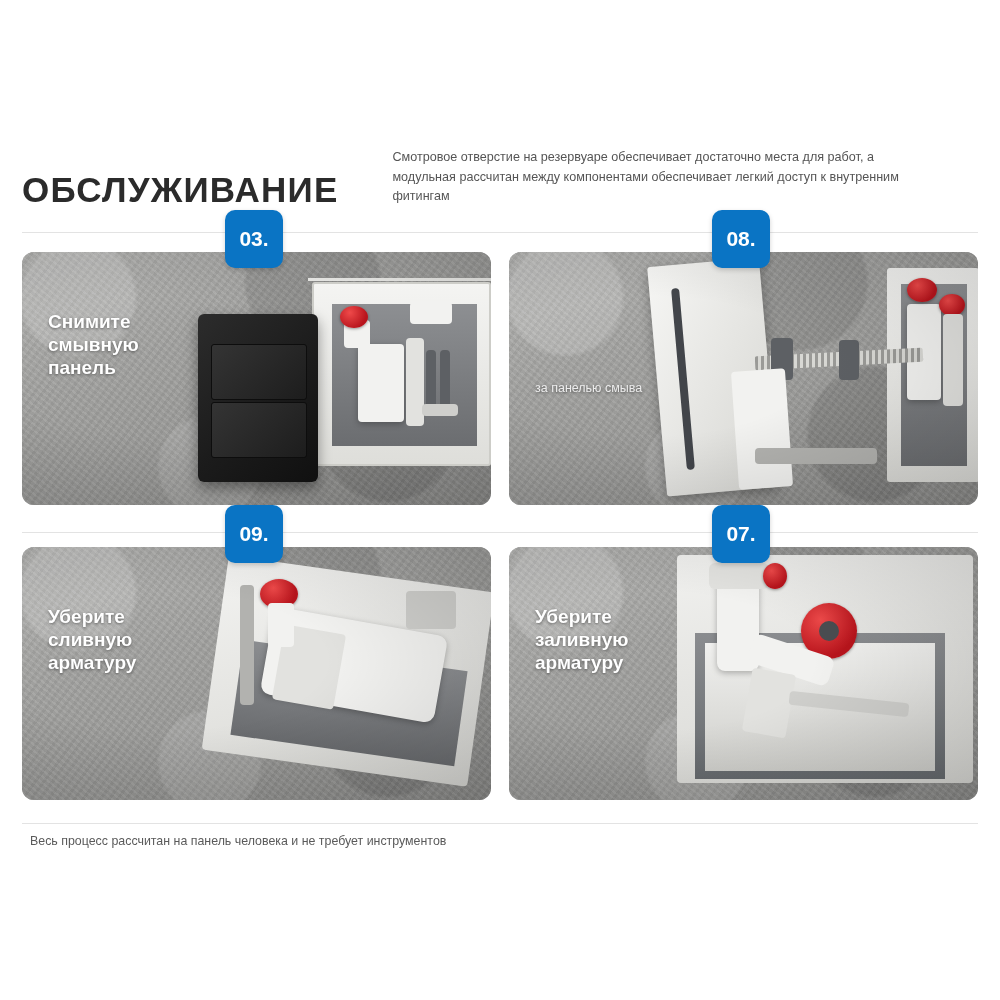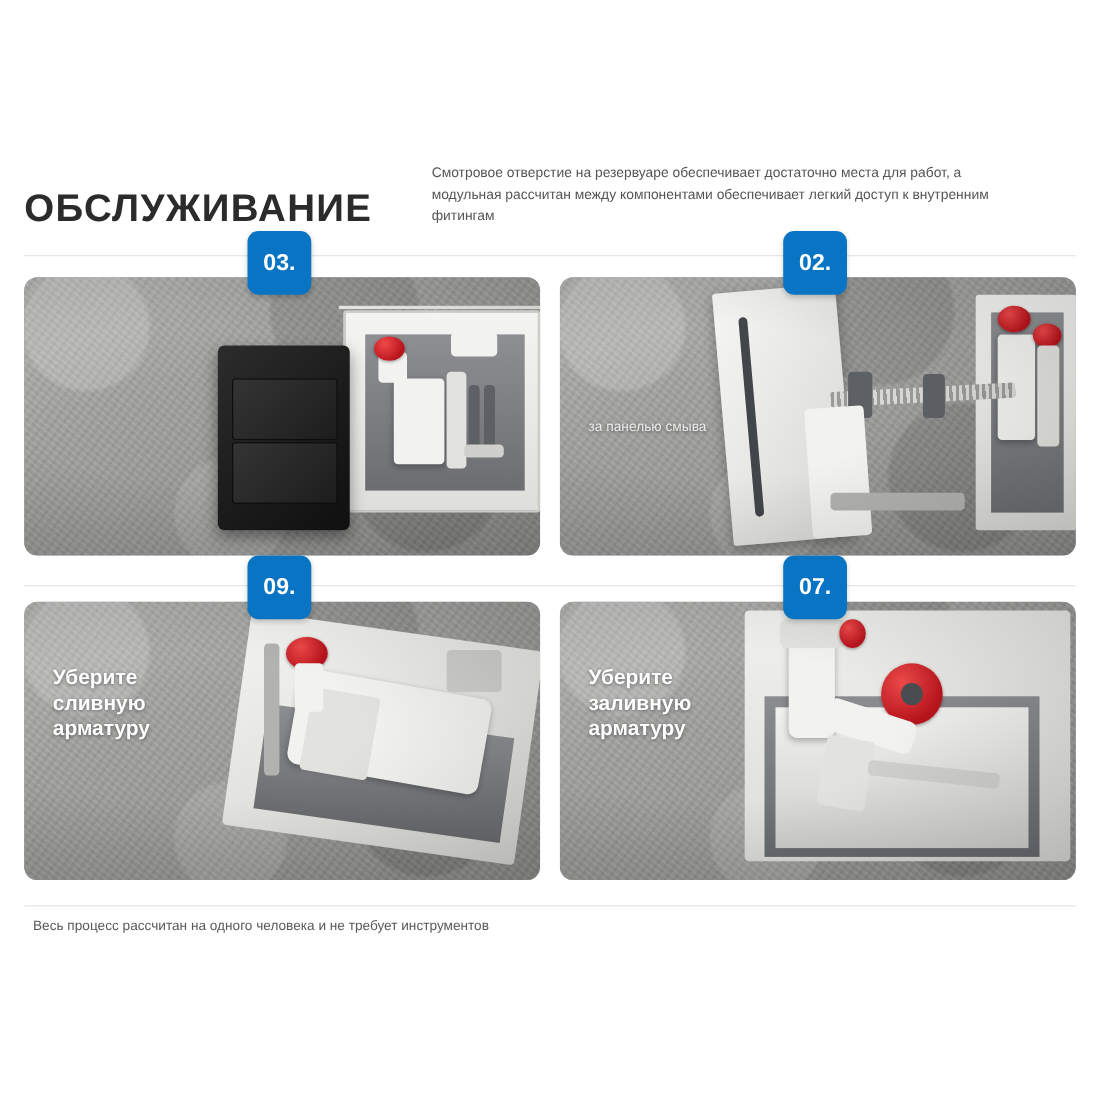--- a/index.html
+++ b/index.html
@@ -263,20 +263,23 @@
           <div class="p" style="left:286px; top:26px; width:184px; height:3px; background:#efefec;"></div>
           <div class="p" style="left:286px; top:208px; width:184px; height:4px; background:#d9d9d5;"></div>
 
           <div class="plate">
             <div class="btn b1"></div>
             <div class="btn b2"></div>
           </div>
 
           <div class="vignette"></div>
         </div>
+        <div class="card-caption">Снимите
+смывную
+панель</div>
         <div class="card-subcaption"></div>
         <div class="badge">03.</div>
       </div>
 
       <div class="card c2">
         <div class="card-img">
           <div class="wall"></div>
 
           <div class="p" style="left:378px; top:16px; width:92px; height:214px; background:linear-gradient(180deg,#f4f4f2,#dcdcd8); border-radius:3px;"></div>
           <div class="p" style="left:392px; top:32px; width:66px; height:182px; background:linear-gradient(180deg,#8e9093,#6c6e71);"></div>
@@ -289,21 +292,21 @@
           <div class="p dark2 pipe" style="left:170px; top:36px; width:8px; height:182px; transform:rotate(-5deg);"></div>
           <div class="p screw" style="left:246px; top:100px; width:168px; height:14px; transform:rotate(-3deg);"></div>
           <div class="p dark pipe" style="left:262px; top:86px; width:22px; height:42px;"></div>
           <div class="p dark pipe" style="left:330px; top:88px; width:20px; height:40px;"></div>
           <div class="p white pipe" style="left:226px; top:118px; width:54px; height:118px; transform:rotate(-4deg);"></div>
           <div class="p gray2 pipe" style="left:246px; top:196px; width:122px; height:16px;"></div>
 
           <div class="vignette"></div>
         </div>
         <div class="card-subcaption">за панелью смыва</div>
-        <div class="badge">02.</div>
+        <div class="badge">08.</div>
       </div>
     </div>
 
     <div class="row">
 
       <div class="card c3">
         <div class="card-img">
           <div class="wall"></div>
 
           <div class="p" style="left:192px; top:26px; width:268px; height:196px; background:linear-gradient(160deg,#f3f3f1,#d8d8d4); transform:rotate(8deg); border-radius:4px;"></div>
@@ -346,14 +349,14 @@
         </div>
         <div class="card-caption">Уберите
 заливную
 арматуру</div>
         <div class="card-subcaption"></div>
         <div class="badge">07.</div>
       </div>
     </div>
   </div>
 
-  <div class="footnote">Весь процесс рассчитан на одного человека и не требует инструментов</div>
+  <div class="footnote">Весь процесс рассчитан на панель человека и не требует инструментов</div>
 </div>
 
 </body></html>

